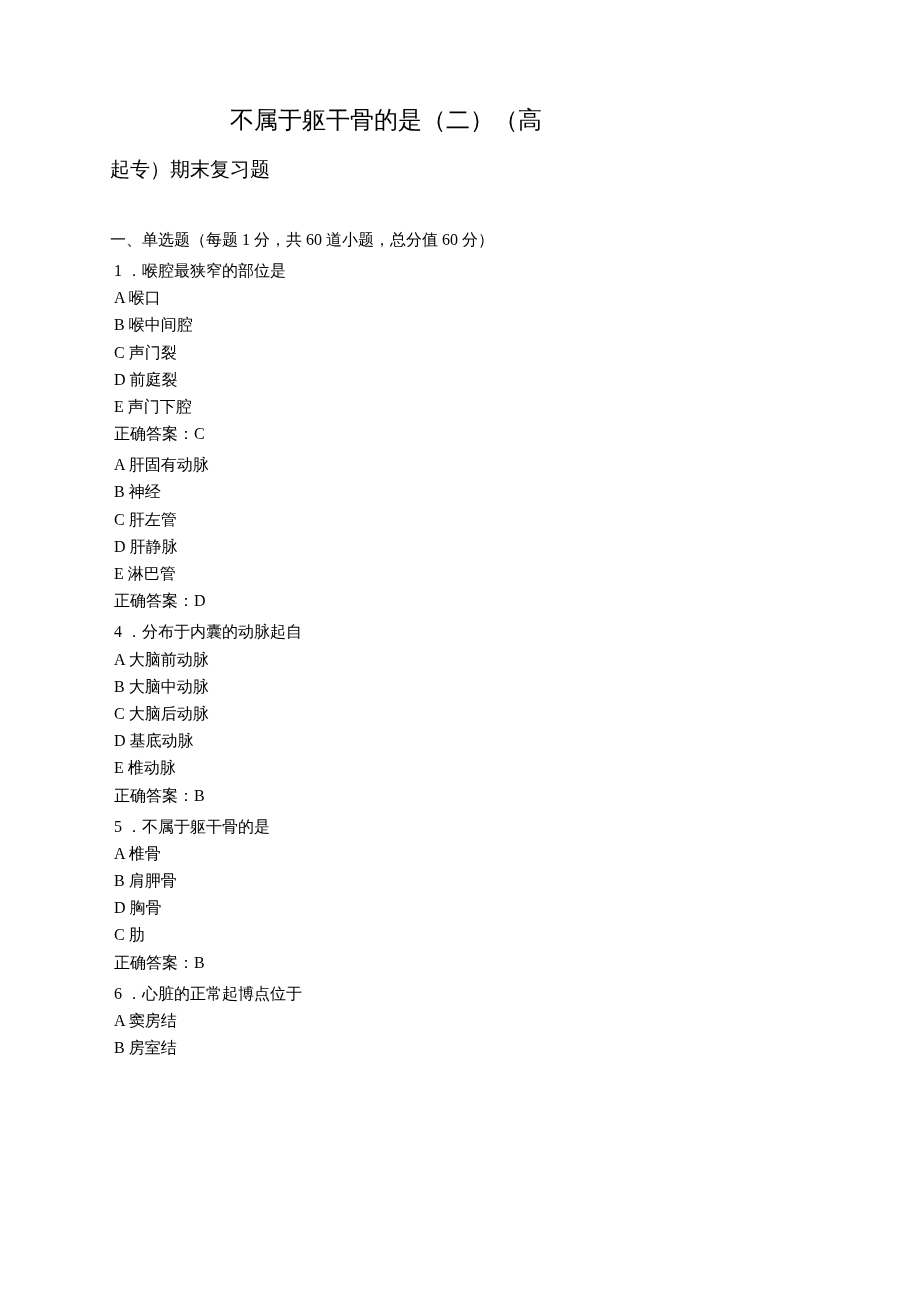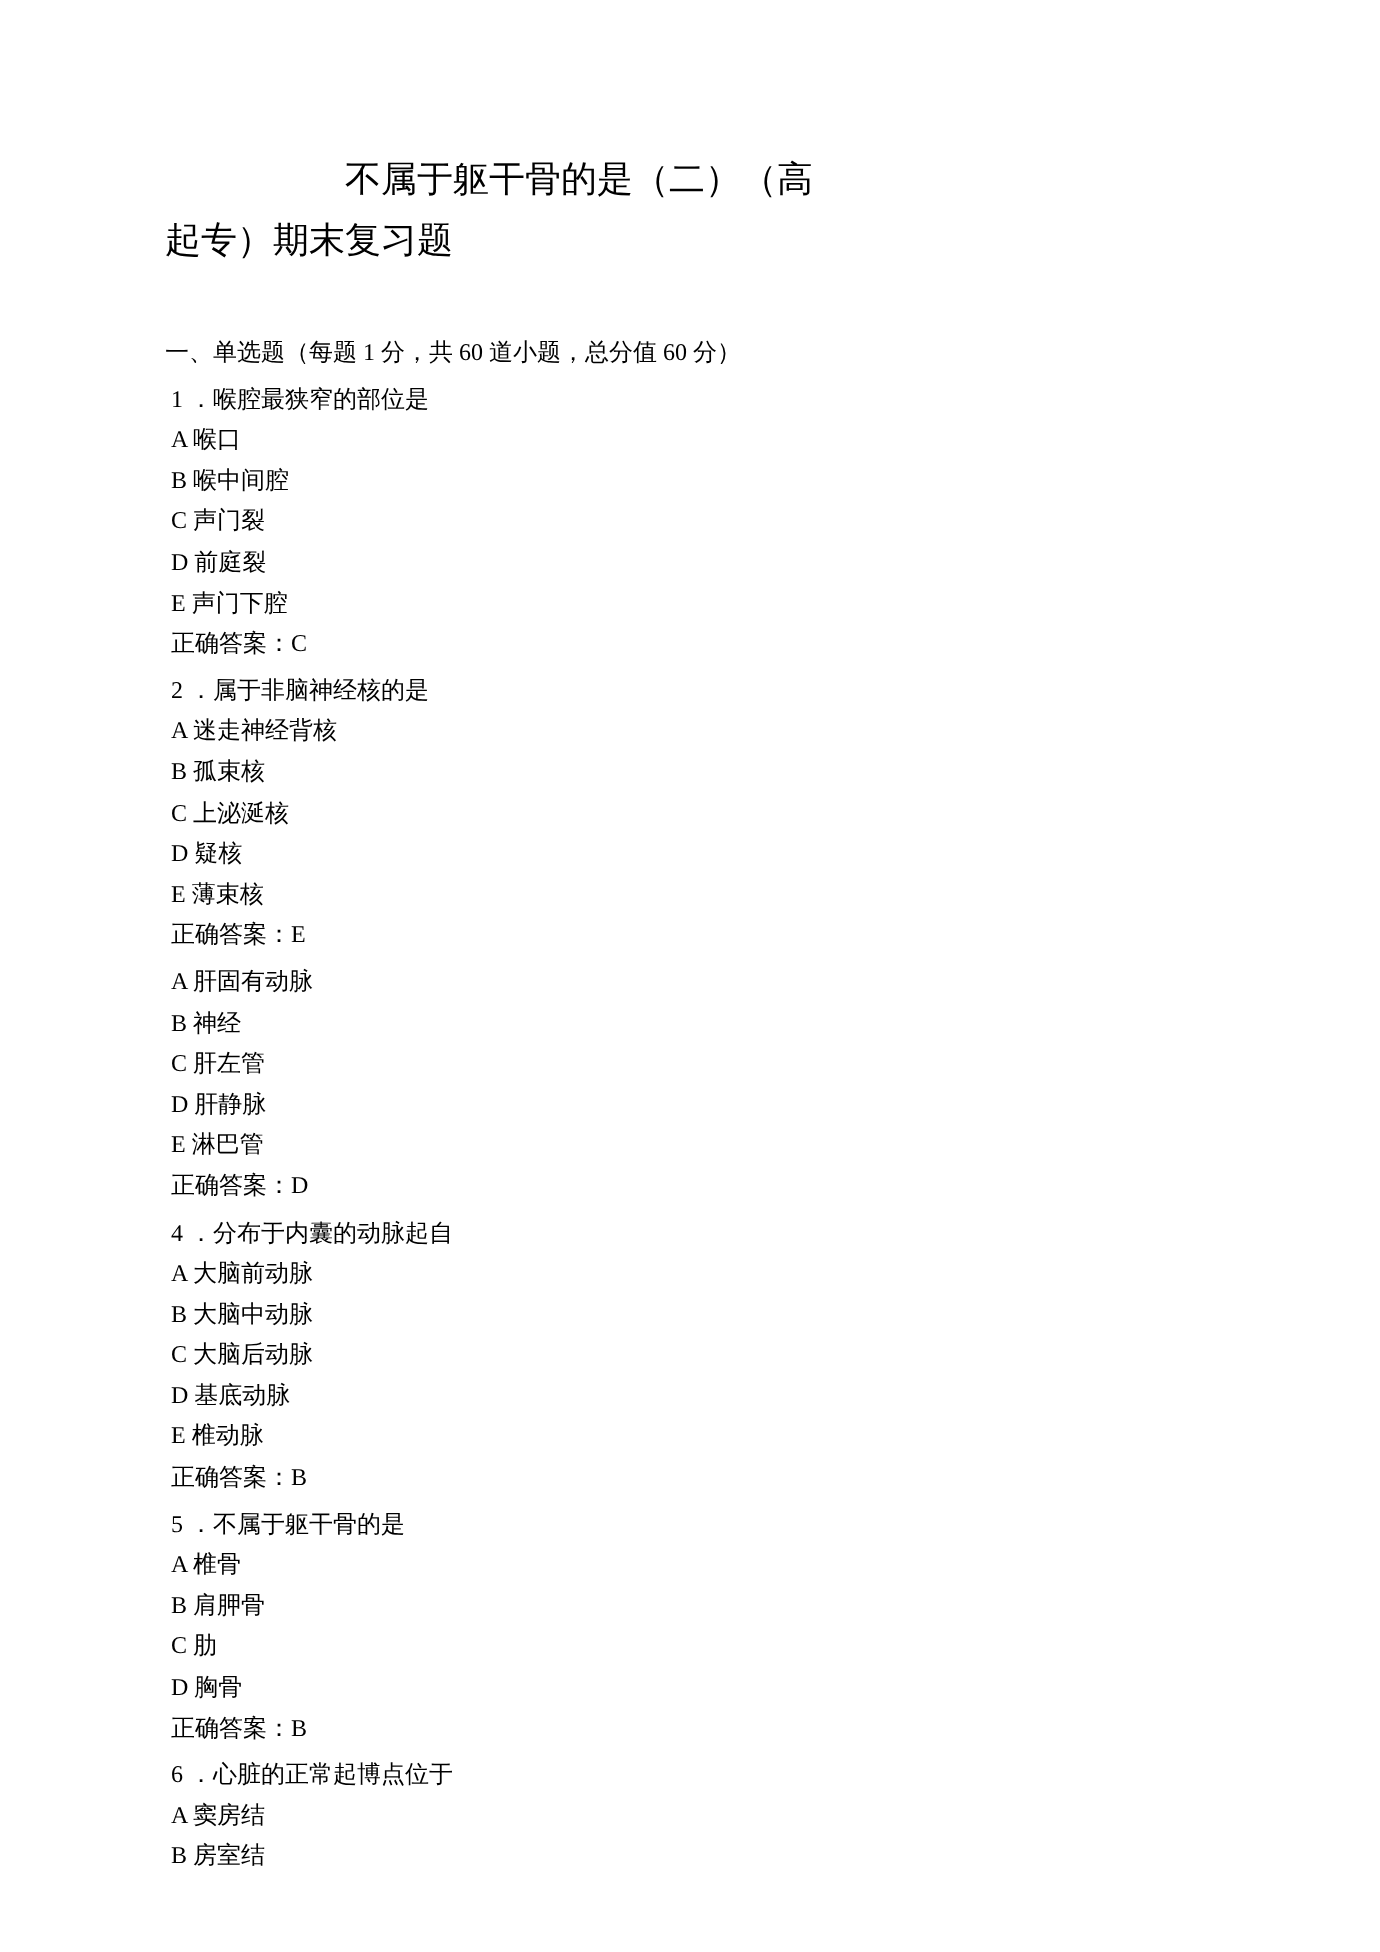--- a/index.html
+++ b/index.html
@@ -14,21 +14,22 @@
       box-sizing: border-box;
     }
     .title-block {
       margin-bottom: 40px;
     }
     .title-line1 {
       font-size: 24px;
       text-indent: 5em;
     }
     .title-line2 {
-      font-size: 24px;
+      font-size: 20px;
+      margin-top: 11px;
     }
     .section-heading {
       margin-top: 0;
     }
     .question-block {
       margin: 4px;
     }
     .q-line {
       margin: 0;
     }
@@ -53,51 +54,42 @@
     <div class="question-block">
       <div class="q-line">1 ．喉腔最狭窄的部位是</div>
       <div class="option">A 喉口</div>
       <div class="option">B 喉中间腔</div>
       <div class="option">C 声门裂</div>
       <div class="option">D 前庭裂</div>
       <div class="option">E 声门下腔</div>
       <div class="answer">正确答案：C</div>
     </div>
     <div class="question-block">
-      <div class="q-line">2 ．属于非脑神经核的是</div>
-      <div class="option">A 迷走神经背核</div>
-      <div class="option">B 孤束核</div>
-      <div class="option">C 上泌涎核</div>
-      <div class="option">D 疑核</div>
-      <div class="option">E 薄束核</div>
-      <div class="answer">正确答案：E</div>
-    </div>
-    <div class="question-block">
       <div class="option">A 肝固有动脉</div>
       <div class="option">B 神经</div>
       <div class="option">C 肝左管</div>
       <div class="option">D 肝静脉</div>
       <div class="option">E 淋巴管</div>
       <div class="answer">正确答案：D</div>
     </div>
     <div class="question-block">
       <div class="q-line">4 ．分布于内囊的动脉起自</div>
       <div class="option">A 大脑前动脉</div>
       <div class="option">B 大脑中动脉</div>
       <div class="option">C 大脑后动脉</div>
       <div class="option">D 基底动脉</div>
       <div class="option">E 椎动脉</div>
       <div class="answer">正确答案：B</div>
     </div>
     <div class="question-block">
       <div class="q-line">5 ．不属于躯干骨的是</div>
       <div class="option">A 椎骨</div>
       <div class="option">B 肩胛骨</div>
+      <div class="option">D 胸骨</div>
       <div class="option">C 肋</div>
-      <div class="option">D 胸骨</div>
       <div class="answer">正确答案：B</div>
     </div>
     <div class="question-block">
       <div class="q-line">6 ．心脏的正常起博点位于</div>
       <div class="option">A 窦房结</div>
       <div class="option">B 房室结</div>
     </div>
   </div>
 
 </body></html>

